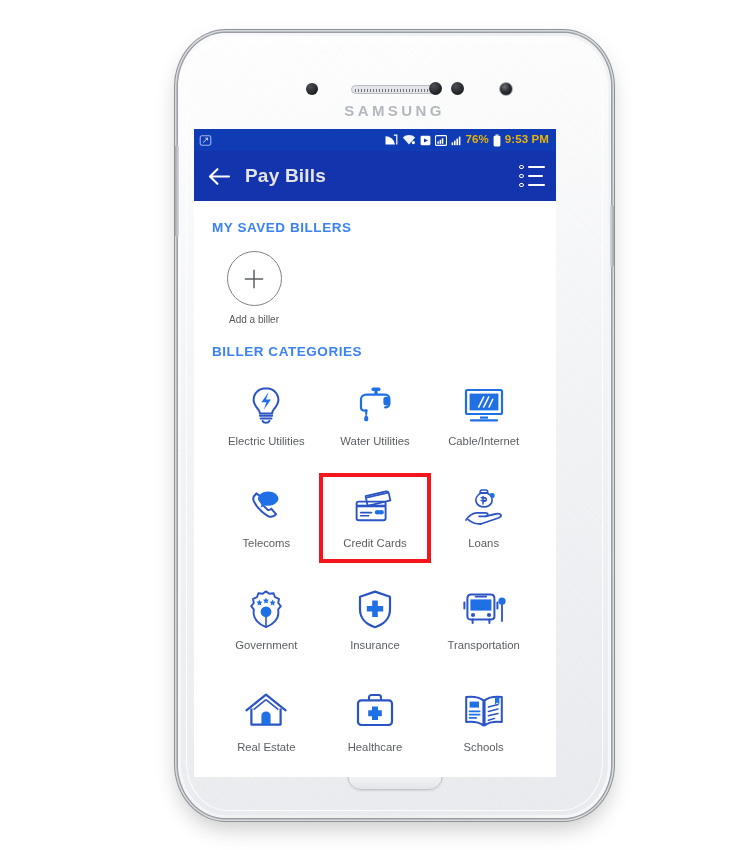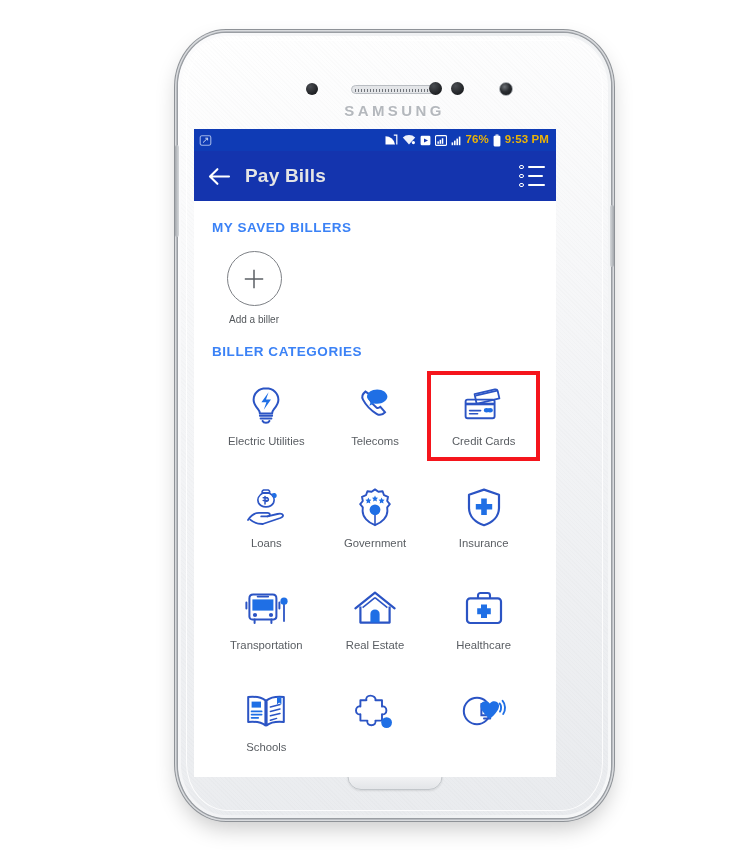--- a/index.html
+++ b/index.html
@@ -395,21 +395,47 @@
             <svg width="38" height="40" viewBox="0 0 38 40">
               <path d="M19 3.2 C11.6 3.2 6.6 8.6 6.6 14.8 C6.6 19.4 9.6 22.2 11.4 24.6 C12.5 26 12.8 27 12.9 28.4 L25.1 28.4 C25.2 27 25.5 26 26.6 24.6 C28.4 22.2 31.4 19.4 31.4 14.8 C31.4 8.6 26.4 3.2 19 3.2 Z" fill="none" stroke="#2b54c4" stroke-width="2"></path>
               <path d="M12.9 30.8 L25.1 30.8 M13.6 33.4 L24.4 33.4" fill="none" stroke="#2b54c4" stroke-width="2" stroke-linecap="round"></path>
               <path d="M15.6 36 C16.6 38.4 21.4 38.4 22.4 36" fill="none" stroke="#2b54c4" stroke-width="2" stroke-linecap="round"></path>
               <path d="M21.6 7.2 L14.4 17.2 L19.4 17.2 L16.8 24.8 L24 14.6 L19 14.6 Z" fill="#1f6fe5"></path>
             </svg>
           </div>
           <div class="category-label">Electric Utilities</div>
         </div>
 
-
+        <div class="category-tile">
+          <div class="category-icon">
+            <svg width="44" height="40" viewBox="0 0 44 40">
+              <rect x="18.5" y="2.4" width="9" height="3.6" rx="1.6" fill="#1f6fe5"></rect>
+              <rect x="21.4" y="5.4" width="3.2" height="4.6" fill="#1f6fe5"></rect>
+              <path d="M8 14.4 C8 11.4 10.4 9.6 13.4 9.6 L32.2 9.6 C34.6 9.6 36.4 11.4 36.4 14 L36.4 18.6 C36.4 20.8 34.6 22.4 32.2 22.4" fill="none" stroke="#1f6fe5" stroke-width="2.2" stroke-linecap="round"></path>
+              <path d="M8 14.4 L8 22.6 C8 24.4 9.4 25.6 11.2 25.6 L13.6 25.6" fill="none" stroke="#1f6fe5" stroke-width="2.2" stroke-linecap="round"></path>
+              <rect x="30.4" y="11.8" width="5.6" height="8.6" rx="2.6" fill="#1f6fe5"></rect>
+              <path d="M13.2 25.4 L13.2 29" fill="none" stroke="#1f6fe5" stroke-width="2.2" stroke-linecap="round"></path>
+              <path d="M13.2 29.4 C16 32.4 16 36.2 13.2 36.2 C10.4 36.2 10.4 32.4 13.2 29.4 Z" fill="#1f6fe5"></path>
+            </svg>
+          </div>
+          <div class="category-label">Water Utilities</div>
+        </div>
+
+        <div class="category-tile">
+          <div class="category-icon">
+            <svg width="44" height="38" viewBox="0 0 44 38">
+              <rect x="4" y="4" width="36" height="24" rx="1.6" fill="none" stroke="#1f6fe5" stroke-width="2.2"></rect>
+              <rect x="7.6" y="7.6" width="28.8" height="16.8" fill="#1f6fe5"></rect>
+              <path d="M22 10.4 L16.4 21.6 M27 10.4 L21.4 21.6 M31 12.8 L26.8 21.6" fill="none" stroke="#ffffff" stroke-width="1.5"></path>
+              <path d="M18 31.6 L26 31.6" fill="none" stroke="#1f6fe5" stroke-width="2.2"></path>
+              <path d="M9 34.4 L35 34.4" fill="none" stroke="#1f6fe5" stroke-width="2.2" stroke-linecap="round"></path>
+            </svg>
+          </div>
+          <div class="category-label">Cable/Internet</div>
+        </div>
 
         <div class="category-tile">
           <div class="category-icon">
             <svg width="44" height="40" viewBox="0 0 44 40">
               <path d="M12.4 6.6 C9.4 9 8.4 11.6 10 14.6 C12.6 19.6 18 25.4 23.6 28.8 C26.6 30.6 29.4 30 32 27.2 L27.4 21.8 C26 23 24.6 23.4 23.4 22.4 C20.4 20 17.6 16.8 16 13.6 C15.2 12.2 15.6 10.8 17 9.6 Z" fill="none" stroke="#2b54c4" stroke-width="2"></path>
               <path d="M24.2 4.4 C29.8 4.4 34.4 7.6 34.4 11.6 C34.4 15.6 29.8 18.8 24.2 18.8 C23 18.8 21.8 18.6 20.8 18.4 L16.4 20.8 L17.8 16.8 C15.6 15.4 14 13.6 14 11.6 C14 7.6 18.6 4.4 24.2 4.4 Z" fill="#1f6fe5"></path>
             </svg>
           </div>
           <div class="category-label">Telecoms</div>
         </div>

